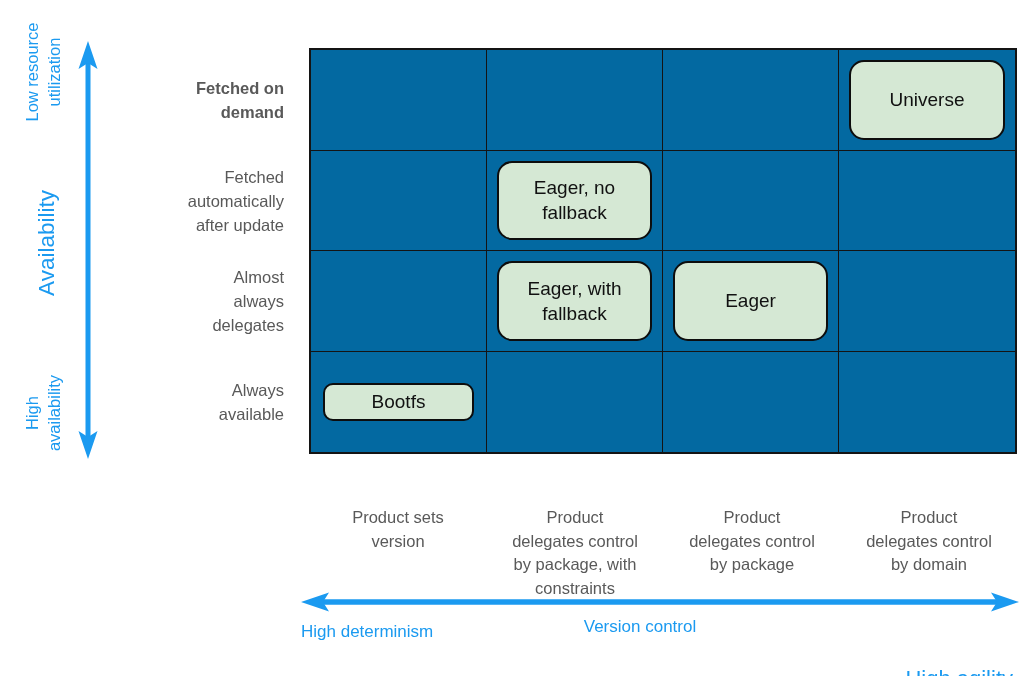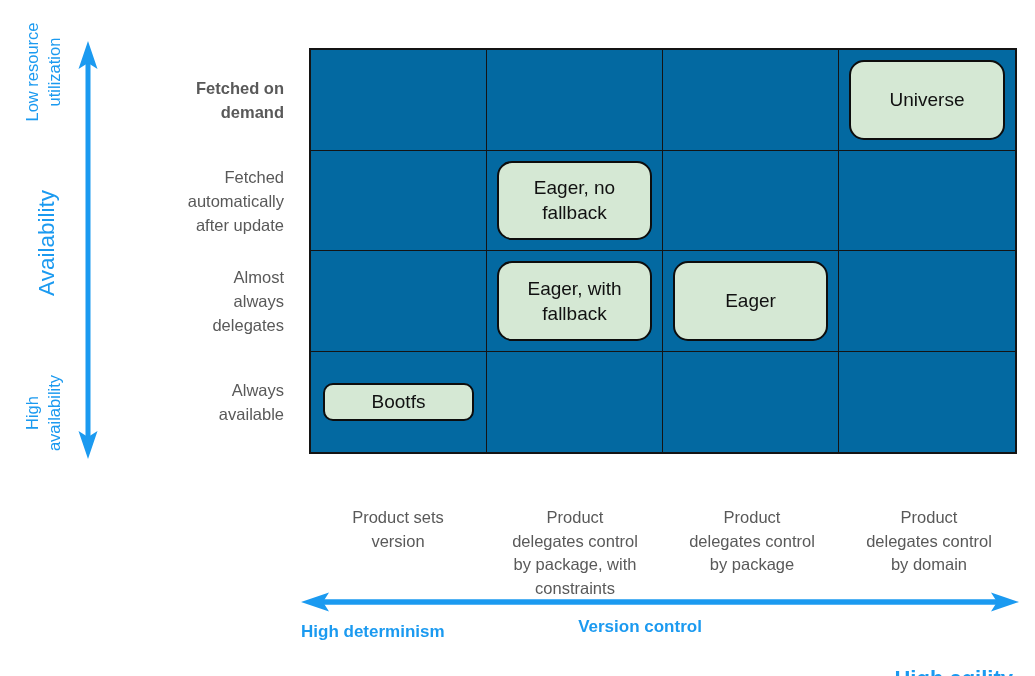--- a/index.html
+++ b/index.html
@@ -56,21 +56,21 @@
   
   .vlabel {
     position:absolute; color:#1b9af0; text-align:center; white-space:pre-line;
     transform:translate(-50%,-50%) rotate(-90deg);
   }
   .vlabel.small { font-size:16.5px; line-height:22px; }
   .vlabel.top    { left:43px; top:72px;  width:200px; }
   .vlabel.middle { left:47px; top:243px; font-size:22.5px; width:220px; }
   .vlabel.bottom { left:43px; top:413px; width:200px; }
 
-  .hlabel { position:absolute; color:#1b9af0;font-weight:bold; }
+  .hlabel { position:absolute; color:#1b9af0; }
   .hlabel.left   { left:301px;  top:622px; font-size:17px; }
   .hlabel.center { left:540px;  top:617px; width:200px; text-align:center; font-size:17px; }
   .hlabel.right  { right:22px;  top:666px; font-size:22px; }
 
   .v-arrow { position:absolute; left:70px; top:38px; }
   .h-arrow { position:absolute; left:298px; top:588px; }
 </style>
 </head>
 <body>
 

